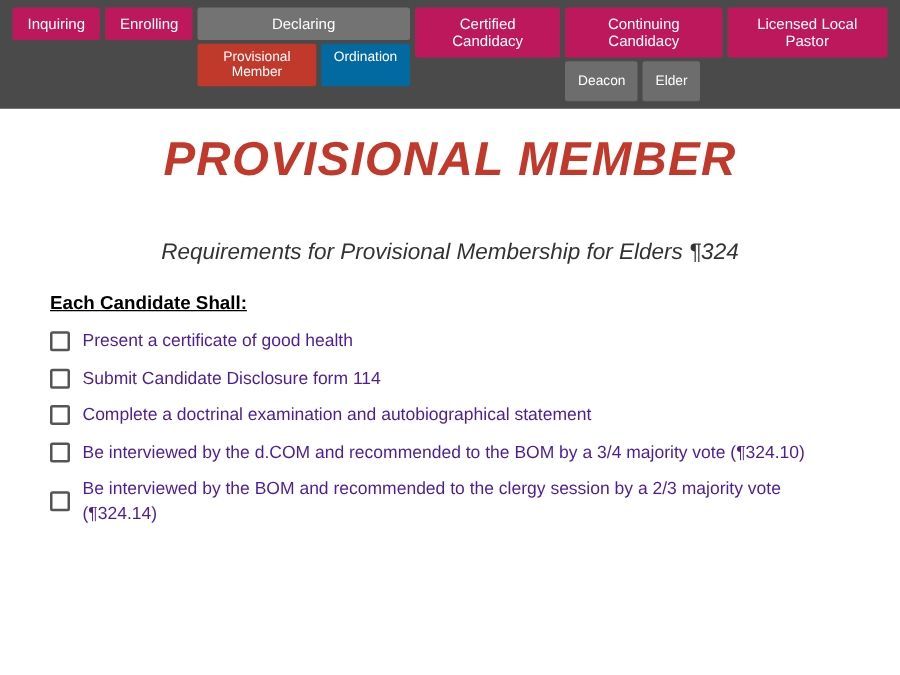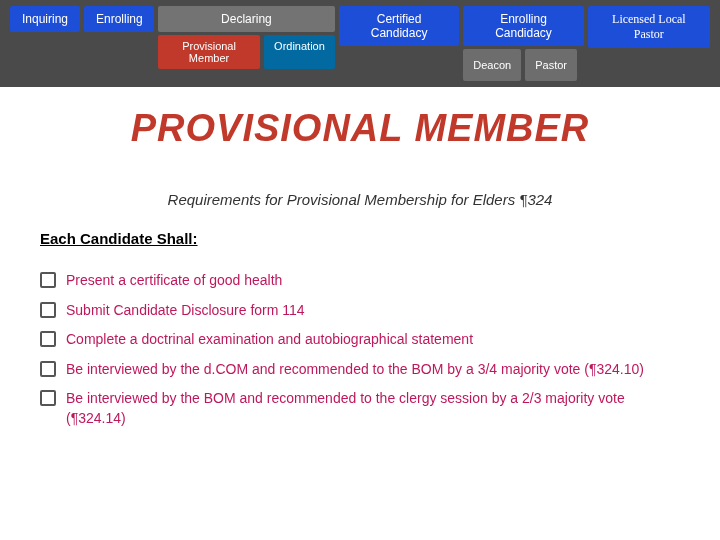--- a/index.html
+++ b/index.html
@@ -14,21 +14,21 @@
     
     .nav-bar {
       background: #4a4a4a;
       padding: 6px 10px;
       display: flex;
       align-items: flex-start;
       gap: 4px;
     }
 
     .nav-item {
-      background: #1d4ed8;
+      background: #be185d;
       color: #fff;
       padding: 6px 12px;
       font-size: 12px;
       text-align: center;
       cursor: pointer;
       border-radius: 2px;
       min-width: 70px;
     }
 
     .nav-item.highlight {
@@ -69,46 +69,46 @@
       font-size: 38px;
       font-weight: 900;
       font-style: italic;
       text-align: center;
       letter-spacing: 1px;
       margin-bottom: 6px;
     }
 
     .subtitle {
       text-align: center;
-      font-size: 15px;
+      font-size: 18px;
       color: #333;
       font-style: italic;
       margin-bottom: 22px;
       margin-top: 41px;
     }
 
     .section-heading {
       font-size: 15px;
       font-weight: bold;
       text-decoration: underline;
-      margin-bottom: 24px;
+      margin-bottom: 12px;
       color: #000;
     }
 
     .checklist {
       list-style: none;
       padding: 0;
     }
 
     .checklist li {
       display: flex;
-      align-items: flex-start;
+      align-items: center;
       margin-bottom: 10px;
       font-size: 14px;
-      color: #be185d;
+      color: #4c1d95;
       line-height: 1.4;
     }
 
     .checklist li .checkbox {
       width: 16px;
       height: 16px;
       border: 2px solid #555;
       border-radius: 2px;
       margin-right: 10px;
       margin-top: 1px;
@@ -134,28 +134,28 @@
     <div class="nav-item highlight">Declaring</div>
     <div style="display:flex; gap:4px;">
       <div class="nav-sub-item">Provisional Member</div>
       <div class="nav-sub-item plain">Ordination</div>
     </div>
   </div>
 
   <div class="nav-item" style="align-self:flex-start;">Certified Candidacy</div>
 
   <div class="declaring-group">
-    <div class="nav-item">Enrolling Candidacy</div>
+    <div class="nav-item">Continuing Candidacy</div>
     <div style="display:flex; gap:4px;">
       <div class="nav-right-sub">Deacon</div>
-      <div class="nav-right-sub">Pastor</div>
+      <div class="nav-right-sub">Elder</div>
     </div>
   </div>
 
-  <div class="nav-item" style="align-self:flex-start;font-family:Liberation Serif, serif;">Licensed Local Pastor</div>
+  <div class="nav-item" style="align-self:flex-start;">Licensed Local Pastor</div>
 </div>
 
 <div class="main-content">
   <h1 class="page-title">PROVISIONAL MEMBER</h1>
   <p class="subtitle">Requirements for Provisional Membership for Elders ¶324</p>
   <p class="section-heading">Each Candidate Shall:</p>
   <ul class="checklist">
   <li>
         <div class="checkbox"></div>
         <span>Present a certificate of good health</span>

